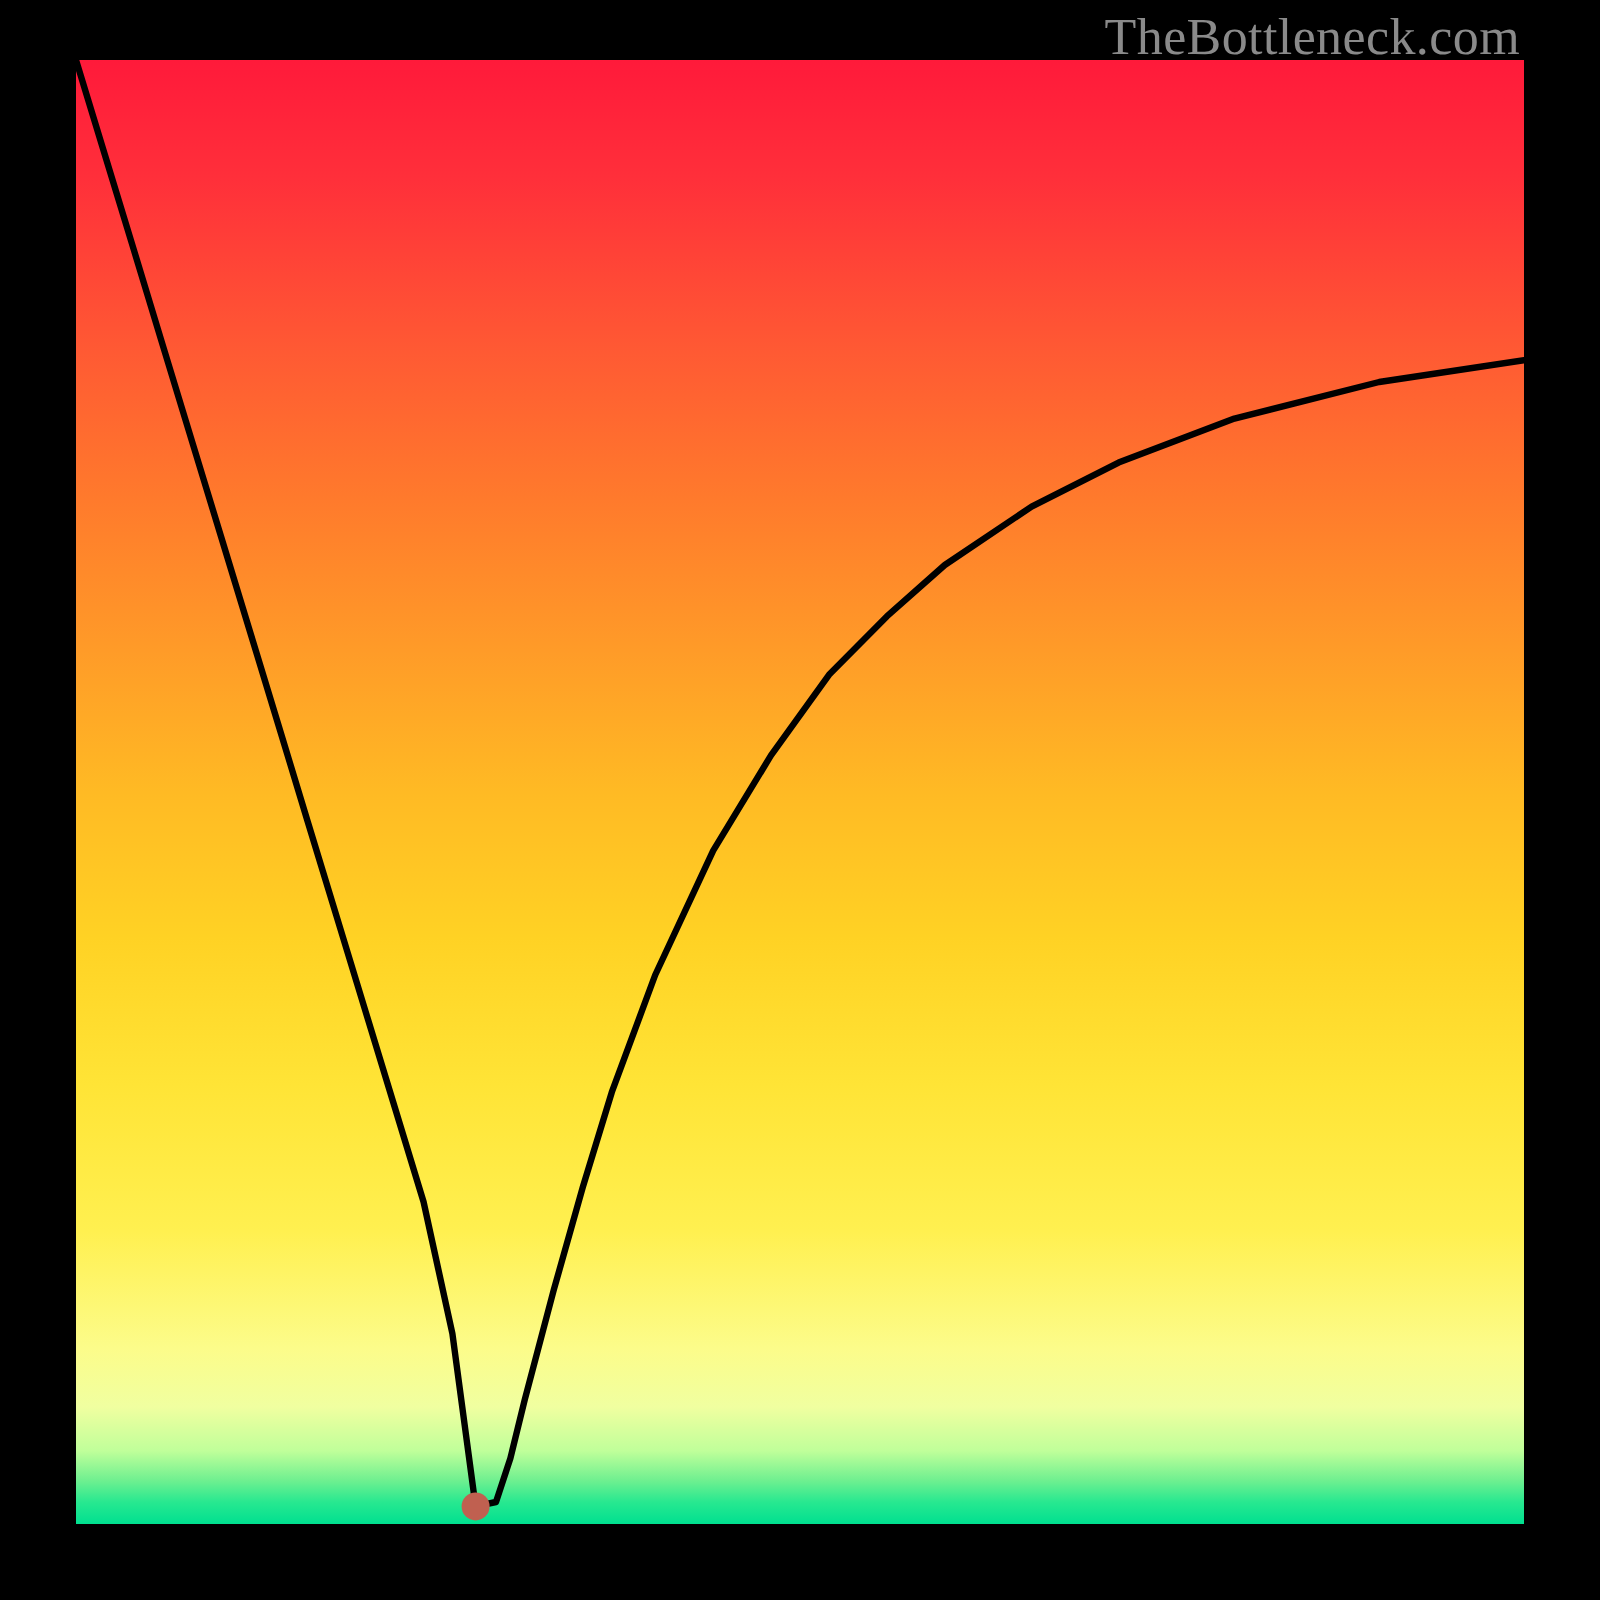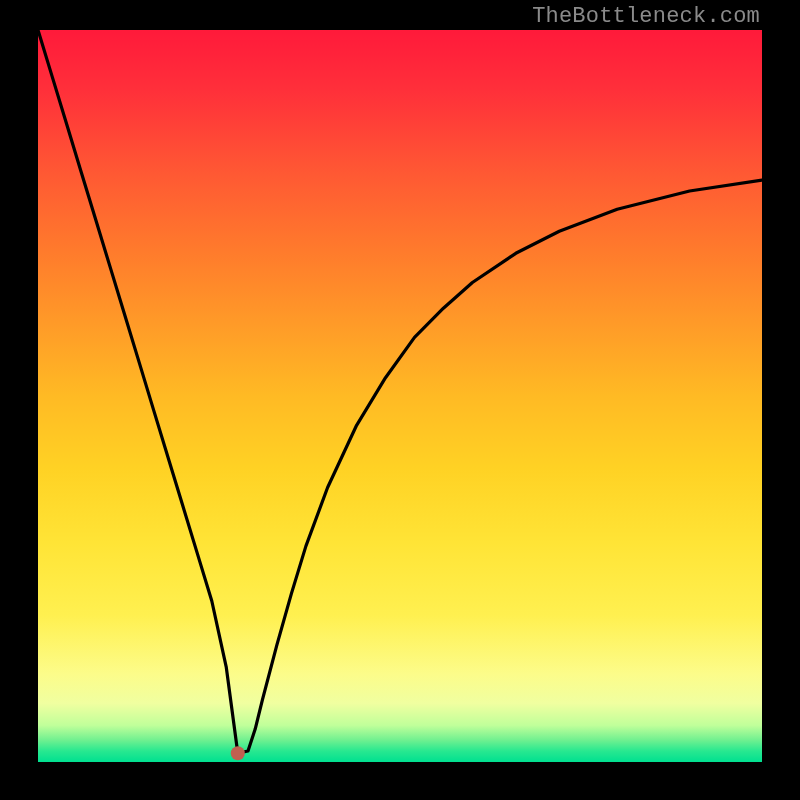--- a/index.html
+++ b/index.html
@@ -38,22 +38,22 @@
       #f0ffa0 92%,
       #c0ff9a 95%,
       #70f090 97%,
       #28e890 98.5%,
       #00e090 100%);
   }
   .watermark {
     position: absolute;
     top: 4px;
     right: 40px;
-    font-family: Liberation Mono, monospace;
-    font-size: 22px;
+    font-family: Liberation Serif, serif;
+    font-size: 26px;
     color: #8a8a8a;
     letter-spacing: 0.2px;
     user-select: none;
   }
   svg.curve {
     position: absolute;
     left: 0; top: 0;
     width: 724px; height: 732px;
   }
 </style>

